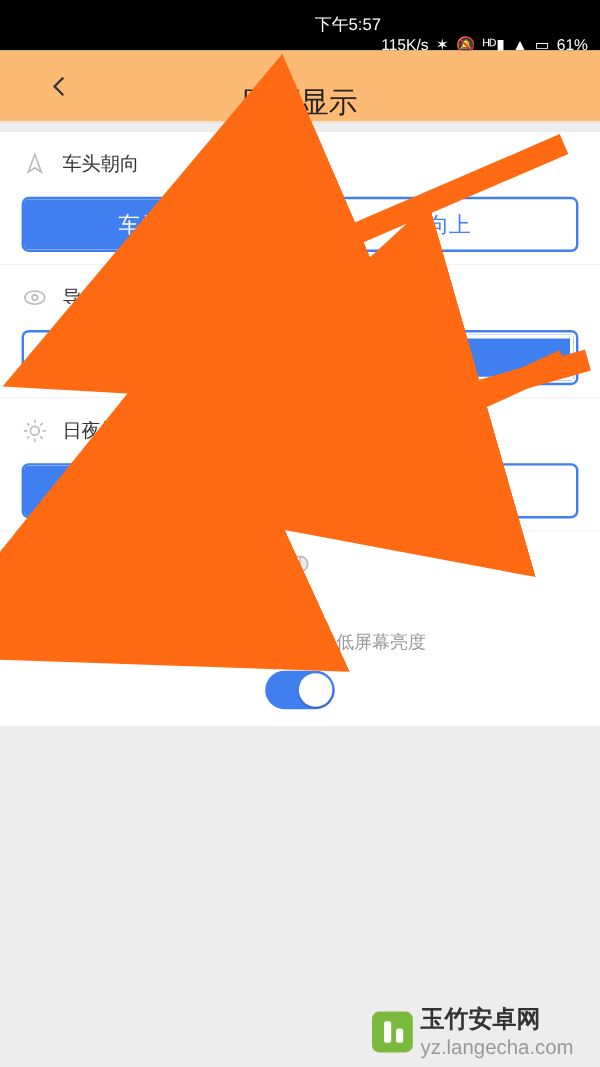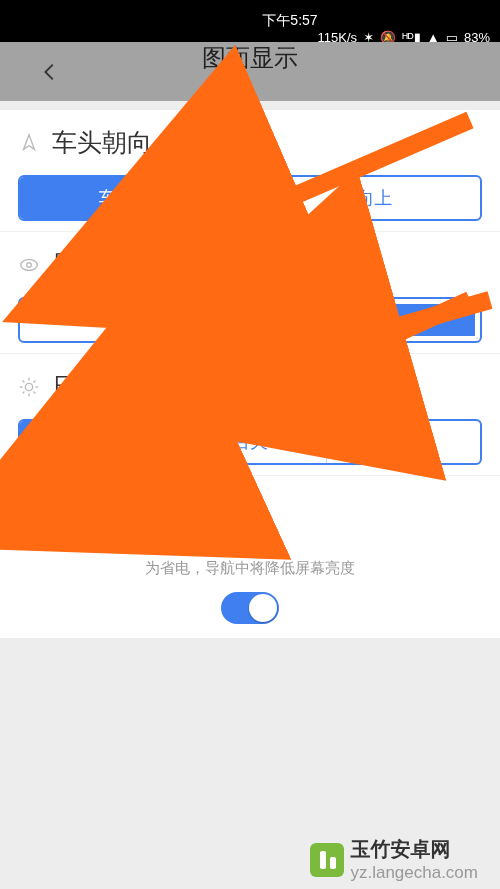--- a/index.html
+++ b/index.html
@@ -1,28 +1,28 @@
 <!DOCTYPE html>
 <html><head>
 <meta charset="utf-8">
 <style>
   * { box-sizing: border-box; margin: 0; padding: 0; }
   html, body { width: 500px; height: 889px; font-family: -apple-system, "PingFang SC", "Microsoft YaHei", sans-serif; background: #ededed; overflow: hidden; }
   .statusbar { height: 42px; background: #000; color: #fff; display: flex; align-items: center; padding: 0 10px; font-size: 14px; justify-content: flex-end; }
   .statusbar .right { display: flex; align-items: center; gap: 6px; margin-top: 33px; }
   .statusbar .right span { font-size: 13px; }
-  .navbar { height: 60px; background: #a3a3a3; display: flex; align-items: flex-start; position: relative; border-bottom: 1px solid #eee; padding-left: 25px;}
+  .navbar { height: 60px; background: #fdba74; display: flex; align-items: flex-end; position: relative; border-bottom: 1px solid #eee; padding-left: 25px;}
   .navbar .back { width: 50px; height: 100%; display:flex; align-items:center; justify-content:center; font-size:24px; color:#333;}
   .navbar .title { position:absolute; left:0; right:0; text-align:center; font-size:24px; color:#222; font-weight:400; pointer-events:none;}
   .content { background:#fff; margin-top:8px; padding-bottom:4px;}
   .section { padding: 16px 18px 10px; }
   .section + .section { border-top: 1px solid #f2f2f2; }
   .sec-head { display:flex; align-items:center; gap:12px; margin-bottom:16px;}
   .sec-head .icon { width:22px; display:flex; justify-content:center; color:#bbb; }
-  .sec-title { font-size:25px; color:#333; }
+  .sec-title { font-size:16px; color:#333; }
   .seg { display:flex; border:2px solid #3f7ff0; border-radius:6px; overflow:hidden; height:46px;}
   .seg .opt { flex:1; display:flex; align-items:center; justify-content:center; font-size:18px; color:#3f7ff0; cursor:pointer; }
   .seg .opt + .opt { border-left: 1px solid #c9d8f4; }
   .seg .opt.active { background:#3f7ff0; color:#fff; }
   
   .seg.view .opt.active { background:#3f7ff0; color:#fff; box-shadow: inset 0 0 0 3px #fff; margin:2px; border-radius:2px; }
   .seg.view { padding:0; }
   .toggle-row { display:flex; align-items:center; gap:14px;flex-direction:column; }
   .toggle-row .icon { width:22px; display:flex; justify-content:center; color:#bbb; }
   .toggle-row .texts { flex:1; }
@@ -46,21 +46,21 @@
 
 <div class="statusbar">
   <span>下午5:57</span>
   <div class="right">
     <span>115K/s</span>
     <span>✶</span>
     <span>🔕</span>
     <span>ᴴᴰ▮</span>
     <span>▲</span>
     <span>▭</span>
-    <span>83%</span>
+    <span>61%</span>
   </div>
 </div>
 
 <div class="navbar">
   <div class="back">
     <svg class="icon-svg" viewBox="0 0 24 24">
         <path d="M15 4l-8 8 8 8" fill="none" stroke="#333" stroke-width="2"></path>
       </svg>
   </div>
   <div class="title">图面显示</div>

